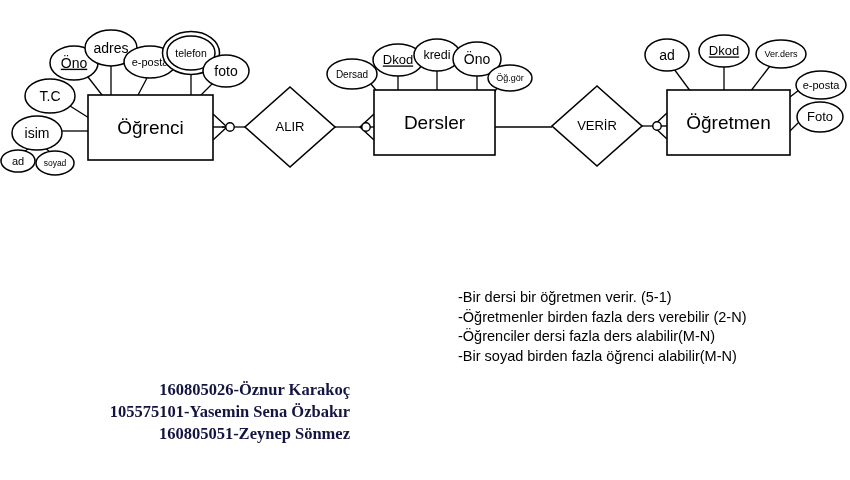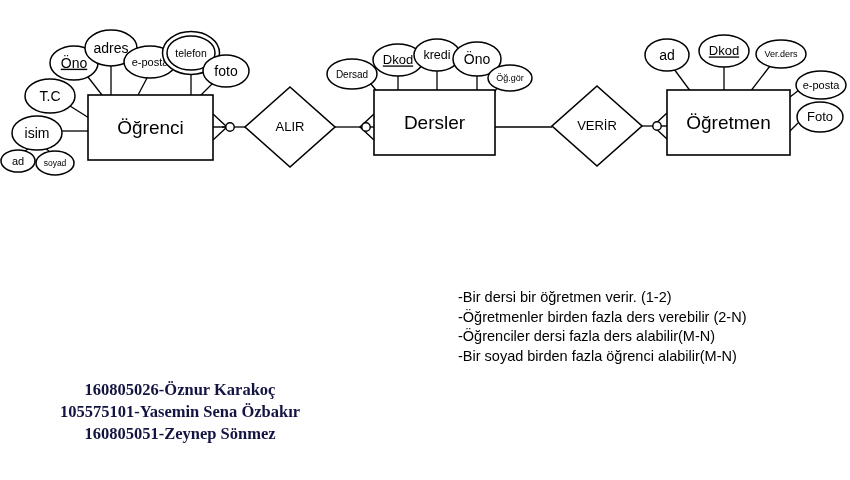--- a/index.html
+++ b/index.html
@@ -77,21 +77,21 @@
     white-space: nowrap;
   }
   .notes-block div {
     white-space: nowrap;
   }
   .authors-block {
     position: absolute;
     left: 10px;
     top: 379px;
     width: 340px;
-    text-align: center;
+    text-align: right;
     font-family: "Liberation Serif", serif;
     font-weight: bold;
     font-size: 16.5px;
     color: #141442;
     line-height: 22px;
   }
   .authors-block div {
     white-space: nowrap;
   }
 </style>
@@ -249,21 +249,21 @@
         <text x="821" y="86" class="attr-label" font-size="11">e-posta</text>
       </g>
       <g>
         <ellipse cx="820" cy="117" rx="23" ry="15" class="ellipse-stroke"></ellipse>
         <text x="820" y="118" class="attr-label" font-size="13">Foto</text>
       </g>
     </g>
 </svg>
 
 <div class="notes-block" id="notes-block">
-    <div>-Bir dersi bir öğretmen verir. (1-2)</div>
+    <div>-Bir dersi bir öğretmen verir. (5-1)</div>
     <div>-Öğretmenler birden fazla ders verebilir (2-N)</div>
     <div>-Öğrenciler dersi fazla ders alabilir(M-N)</div>
     <div>-Bir soyad birden fazla öğrenci alabilir(M-N)</div>
   </div>
 
 <div class="authors-block" id="authors-block">
     <div>160805026-Öznur Karakoç</div>
     <div>105575101-Yasemin Sena Özbakır</div>
     <div>160805051-Zeynep Sönmez</div>
   </div>

